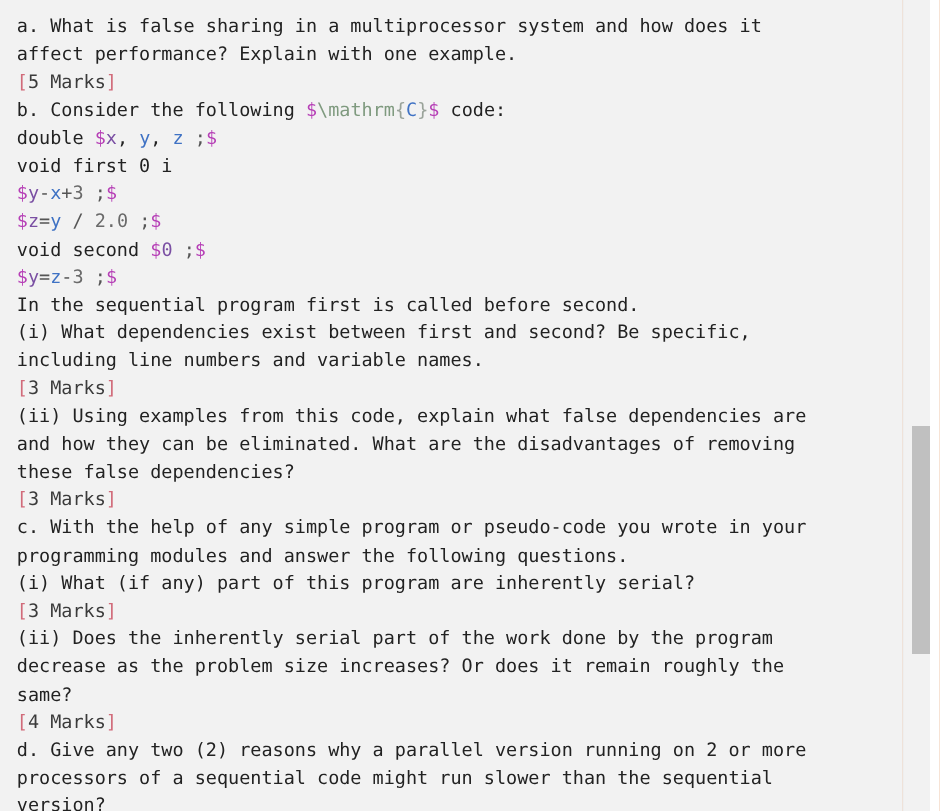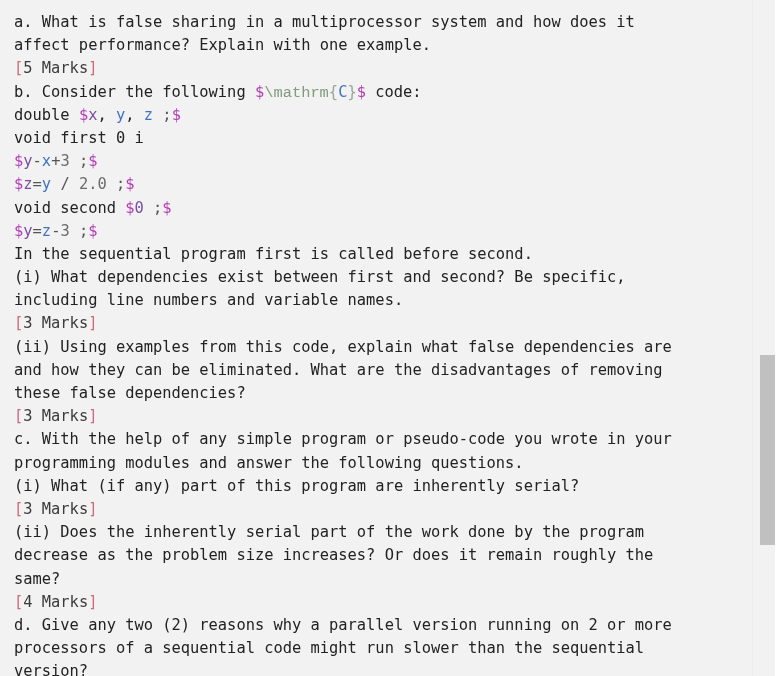--- a/index.html
+++ b/index.html
@@ -48,21 +48,21 @@
     letter-spacing: 0px;
   }
 
   
   .tok-plain   { color: #222222; }
   .tok-marks   { color: #d16b7a; }   
   .tok-marksin { color: #3b3b3b; }   
   .tok-dollar  { color: #b63fb6; }   
   .tok-var     { color: #7a4fa3; }   
   .tok-blue    { color: #3f72c4; }   
-  .tok-cmd     { color: #7f9a7f; font-family: Liberation Mono, monospace; }   
+  .tok-cmd     { color: #7f9a7f; }   
   .tok-brace   { color: #9aa39a; }   
   .tok-num     { color: #6a6a6a; }   
   .tok-op      { color: #555555; }
 
   
   #vscrollbar {
     position: absolute;
     right: 0;
     top: 0;
     width: 31px;

